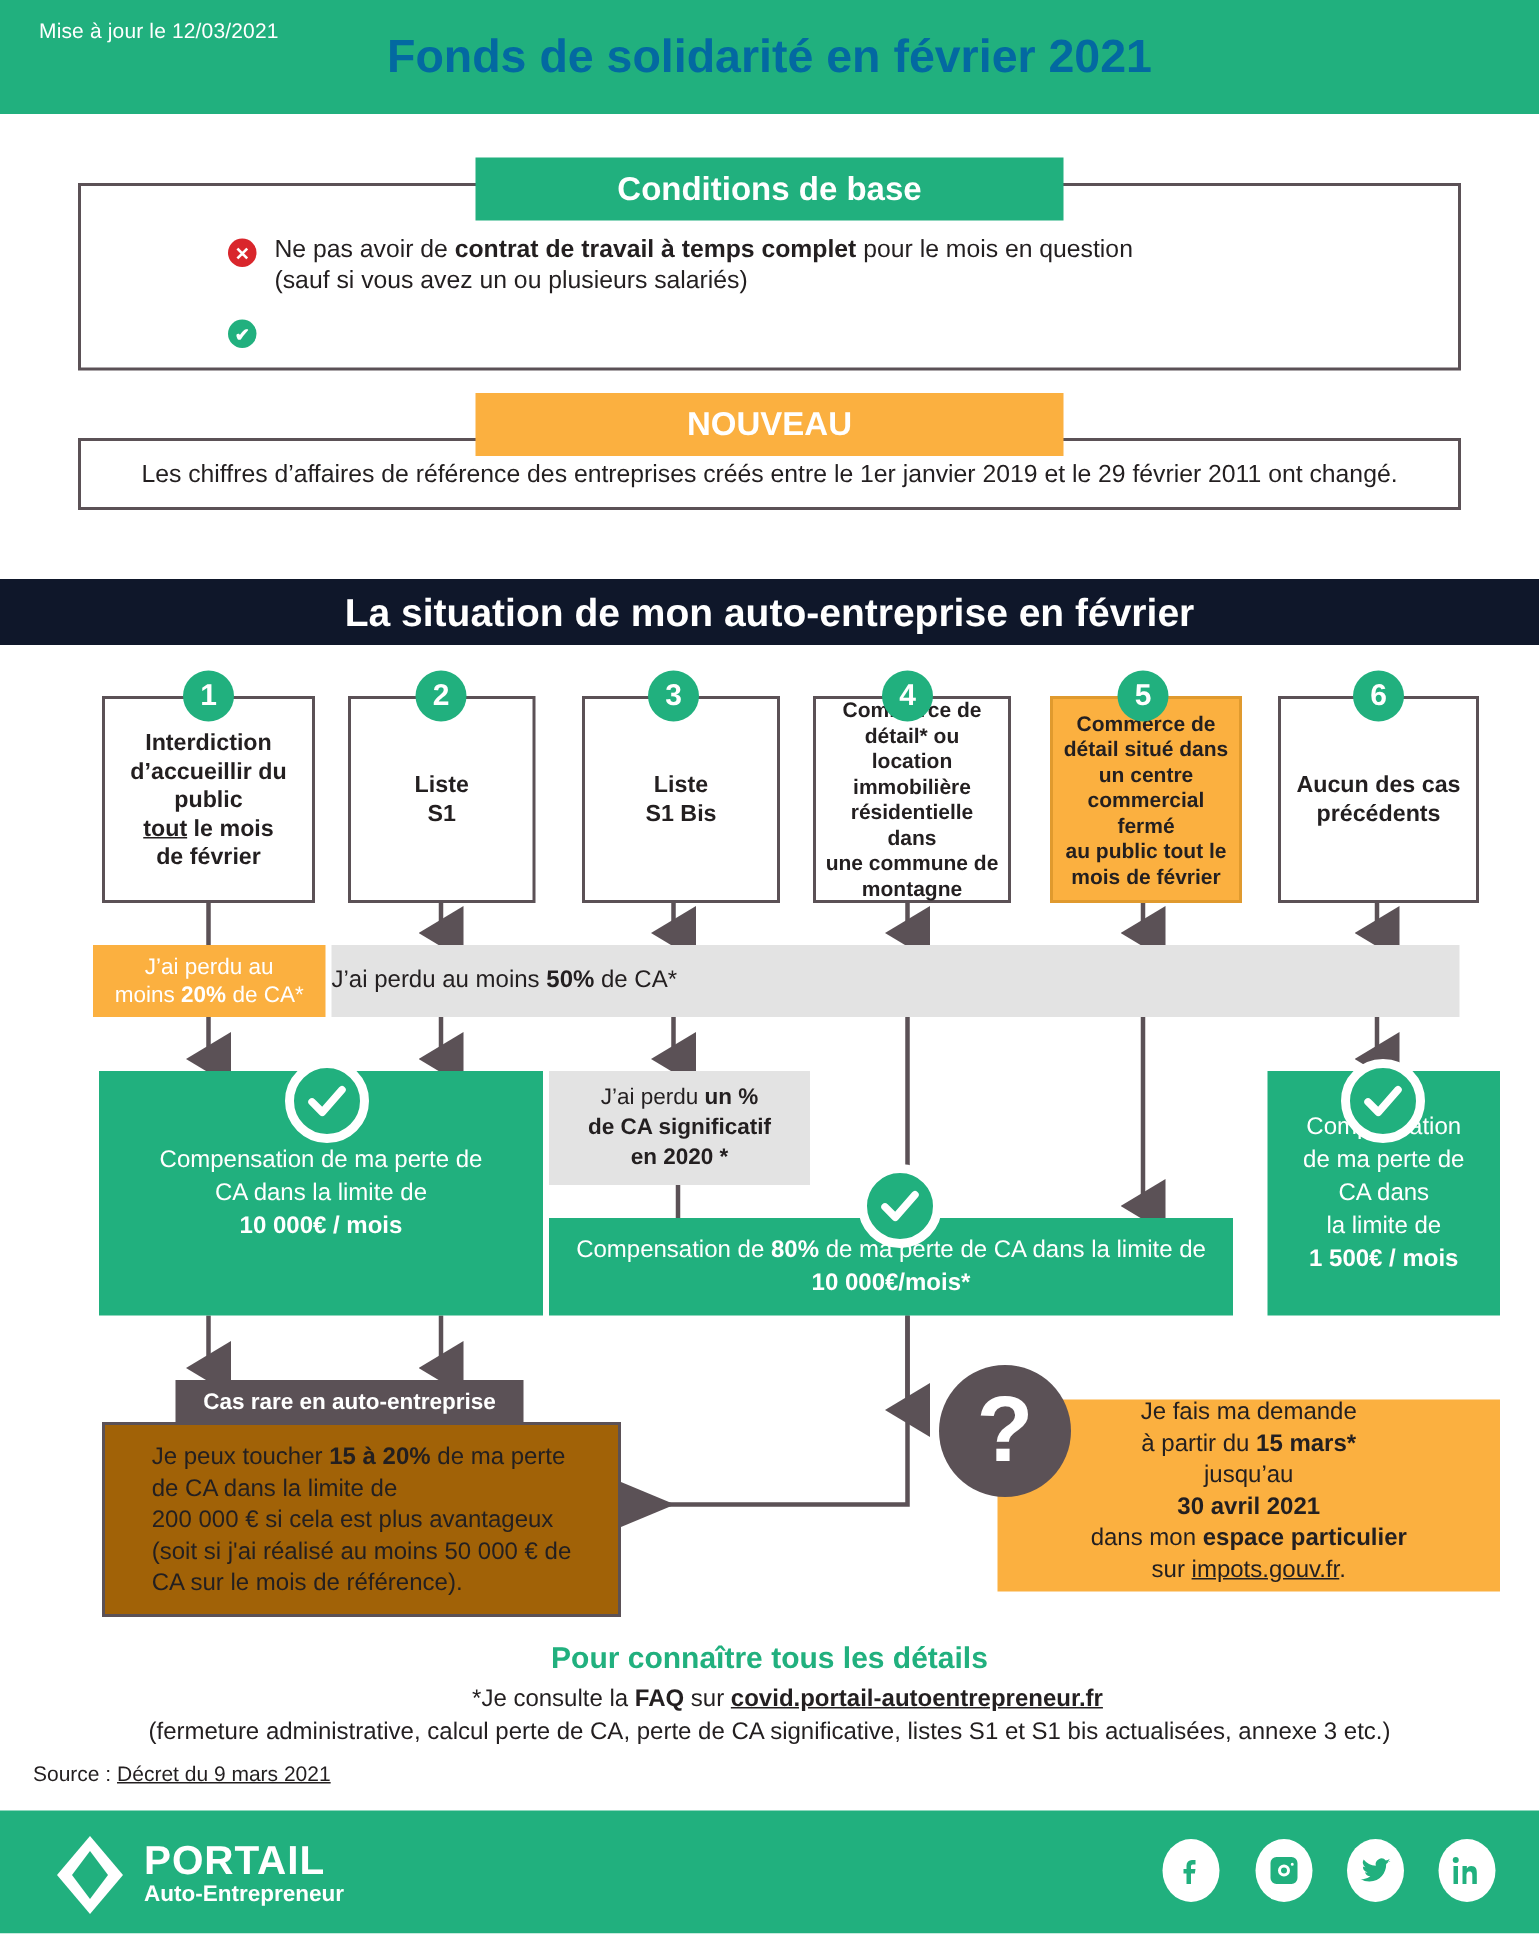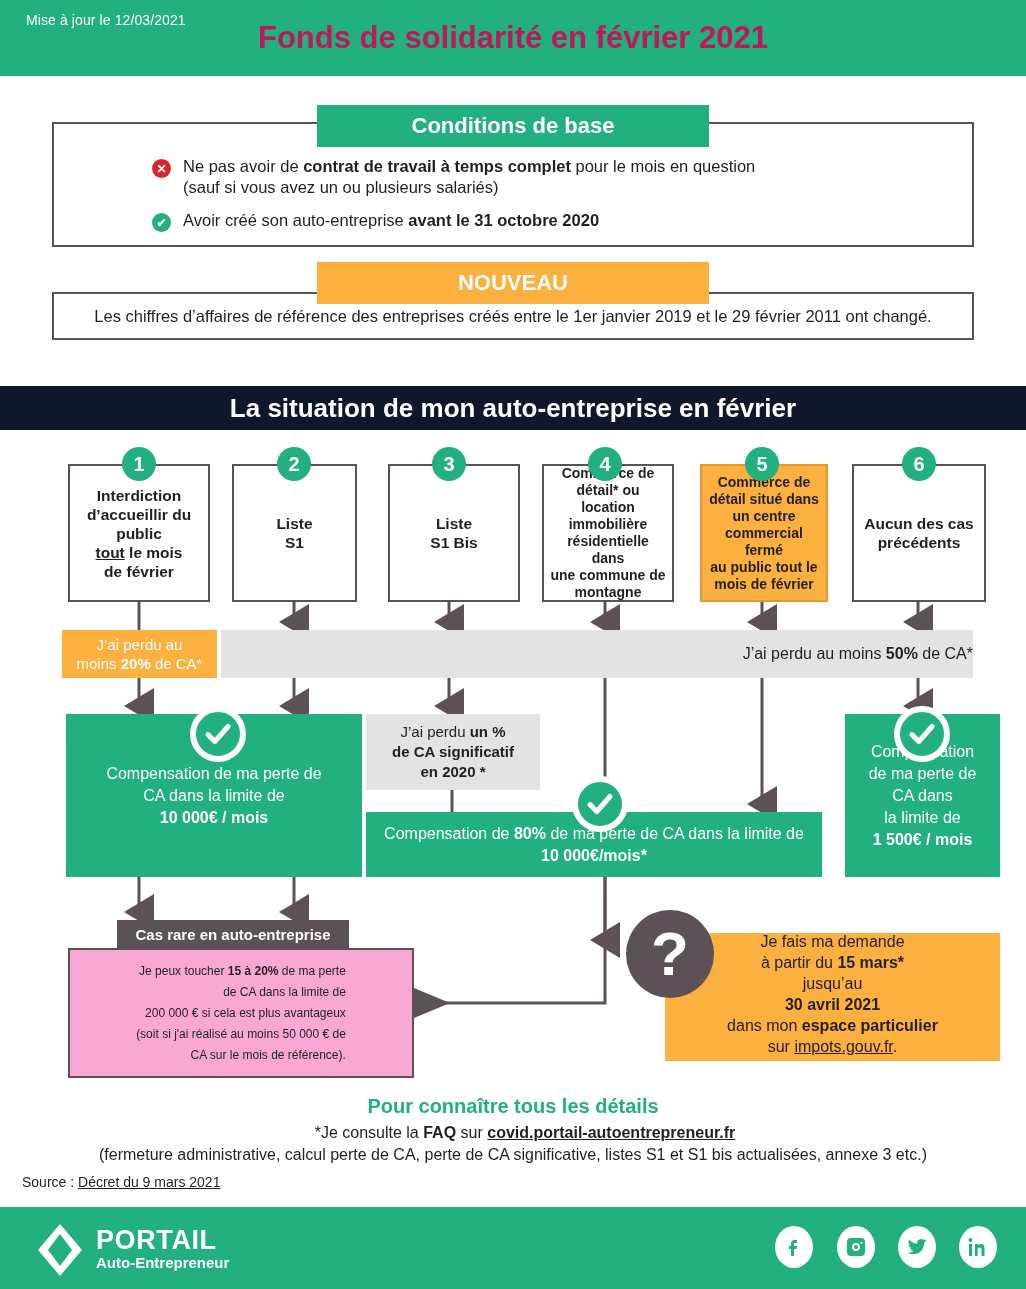--- a/index.html
+++ b/index.html
@@ -18,21 +18,21 @@
     left: 0; top: 0; width: 1026px; height: 76px;
     background: #21b07e;
   }
   #header-update {
     left: 26px; top: 12px;
     color: #ffffff; font-size: 14px; letter-spacing: .1px;
   }
   #header-title {
     left: 0; top: 20px; width: 1026px;
     text-align: center;
-    color: #be185d; font-size: 31px; font-weight: bold;
+    color: #0369a1; font-size: 31px; font-weight: bold;
   }
 
   
   #cond-box {
     left: 52px; top: 122px; width: 922px; height: 125px;
     border: 2px solid #5b5156; background: #fff;
   }
   #cond-tab {
     left: 317px; top: 105px; width: 392px; height: 42px;
     background: #21b07e; color:#fff;
@@ -96,21 +96,21 @@
   #loss20 {
     left: 62px; top: 630px; width: 155px; height: 48px;
     background:#fbb040; color:#fff;
     font-size:15px; line-height:19px; text-align:center;
     display:flex; align-items:center; justify-content:center;
   }
   #loss50 {
     left: 221px; top: 630px; width: 752px; height: 48px;
     background:#e3e3e3; color:#231f20;
     font-size:16px; text-align:center;
-    display:flex; align-items:center; justify-content:flex-end;
+    display:flex; align-items:center; justify-content:flex-start;
   }
 
   
   .green-box {
     background:#21b07e; color:#fff; text-align:center;
     display:flex; align-items:center; justify-content:center;
     padding: 6px 10px;
   }
   #comp-left  { left: 66px;  top: 714px; width: 296px; height: 163px; font-size:16px; line-height:22px; }
   #comp-mid   { left: 366px; top: 812px; width: 456px; height: 65px;  font-size:16px; line-height:22px; }
@@ -127,23 +127,23 @@
     width: 56px; height: 56px; border-radius:50%;
     background:#21b07e; border: 6px solid #ffffff;
     display:flex; align-items:center; justify-content:center;
     z-index: 6;
   }
   .check-circle svg { width: 30px; height: 30px; }
 
   
   #rare-box {
     left: 68px; top: 948px; width: 346px; height: 130px;
-    border:2px solid #5b5156; background:#f9a8d4;
-    display:flex; align-items:center; justify-content:center;
-    text-align:right; font-size:12px; line-height:21px; padding: 6px 8px;
+    border:2px solid #5b5156; background:#a16207;
+    display:flex; align-items:center; justify-content:center;
+    text-align:left; font-size:16px; line-height:21px; padding: 6px 8px;
   }
   #rare-tab {
     left: 117px; top: 920px; width: 232px; height: 28px;
     background:#5b5156; color:#fff;
     font-size:15px; font-weight:bold;
     display:flex; align-items:center; justify-content:center;
   }
 
   
   #q-circle {
@@ -201,23 +201,20 @@
 <div class="abs" id="cond-rows">
   <div class="cond-row" style="margin-bottom:12px;">
     <span class="bullet-ico ico-x">✕</span>
     <span class="cond-text">
       <span>Ne pas avoir de </span><b>contrat de travail à temps complet</b><span> pour le mois en question</span><br>
       <span>(sauf si vous avez un ou plusieurs salariés)</span>
     </span>
   </div>
   <div class="cond-row">
     <span class="bullet-ico ico-check">✔</span>
-    <span class="cond-text">
-      <span>Avoir créé son auto-entreprise </span><b>avant le 31 octobre 2020</b>
-    </span>
   </div>
 </div>
 
 <div class="abs" id="new-box"></div>
 <div class="abs" id="new-tab">NOUVEAU</div>
 <div class="abs" id="new-text">Les chiffres d’affaires de référence des entreprises créés entre le 1er janvier 2019 et le 29 février 2011 ont changé.</div>
 
 <div class="abs" id="sit-band">La situation de mon auto-entreprise en février</div>
 
 <svg class="flow" aria-hidden="true">

